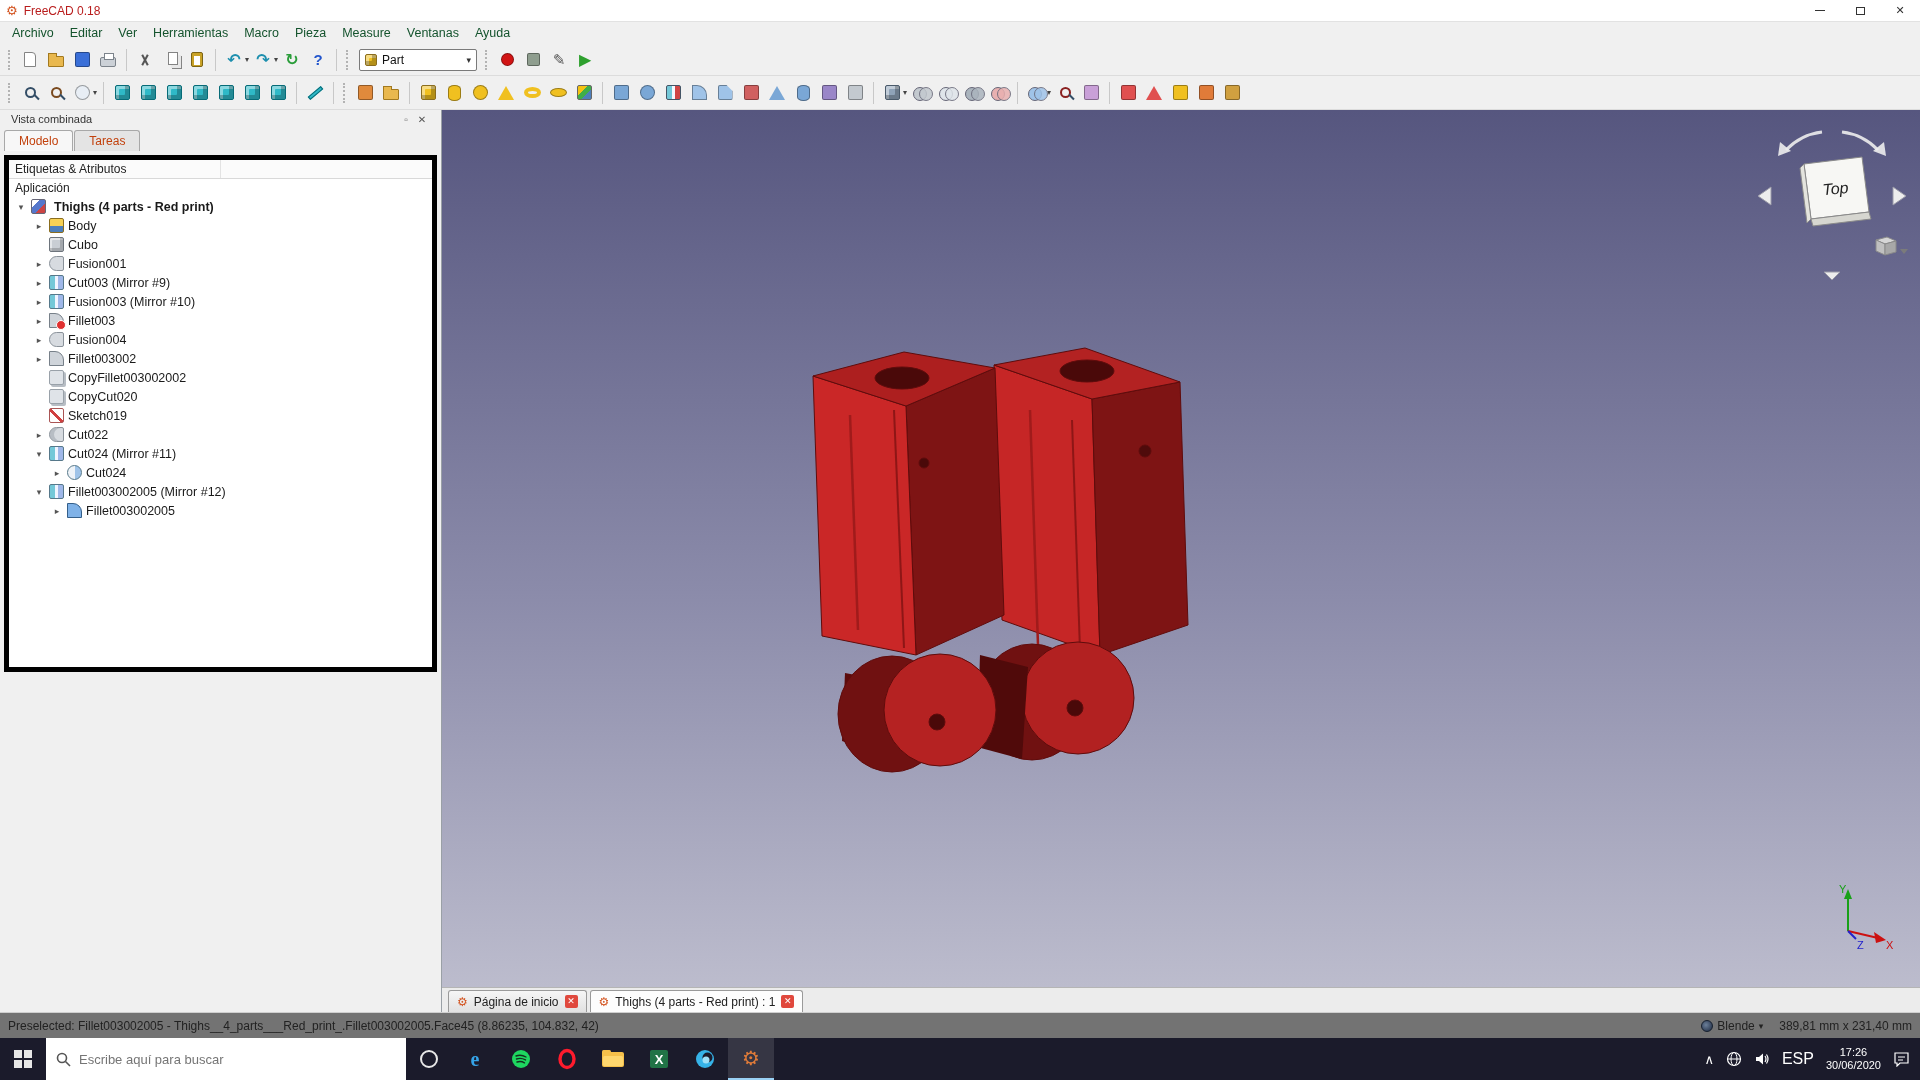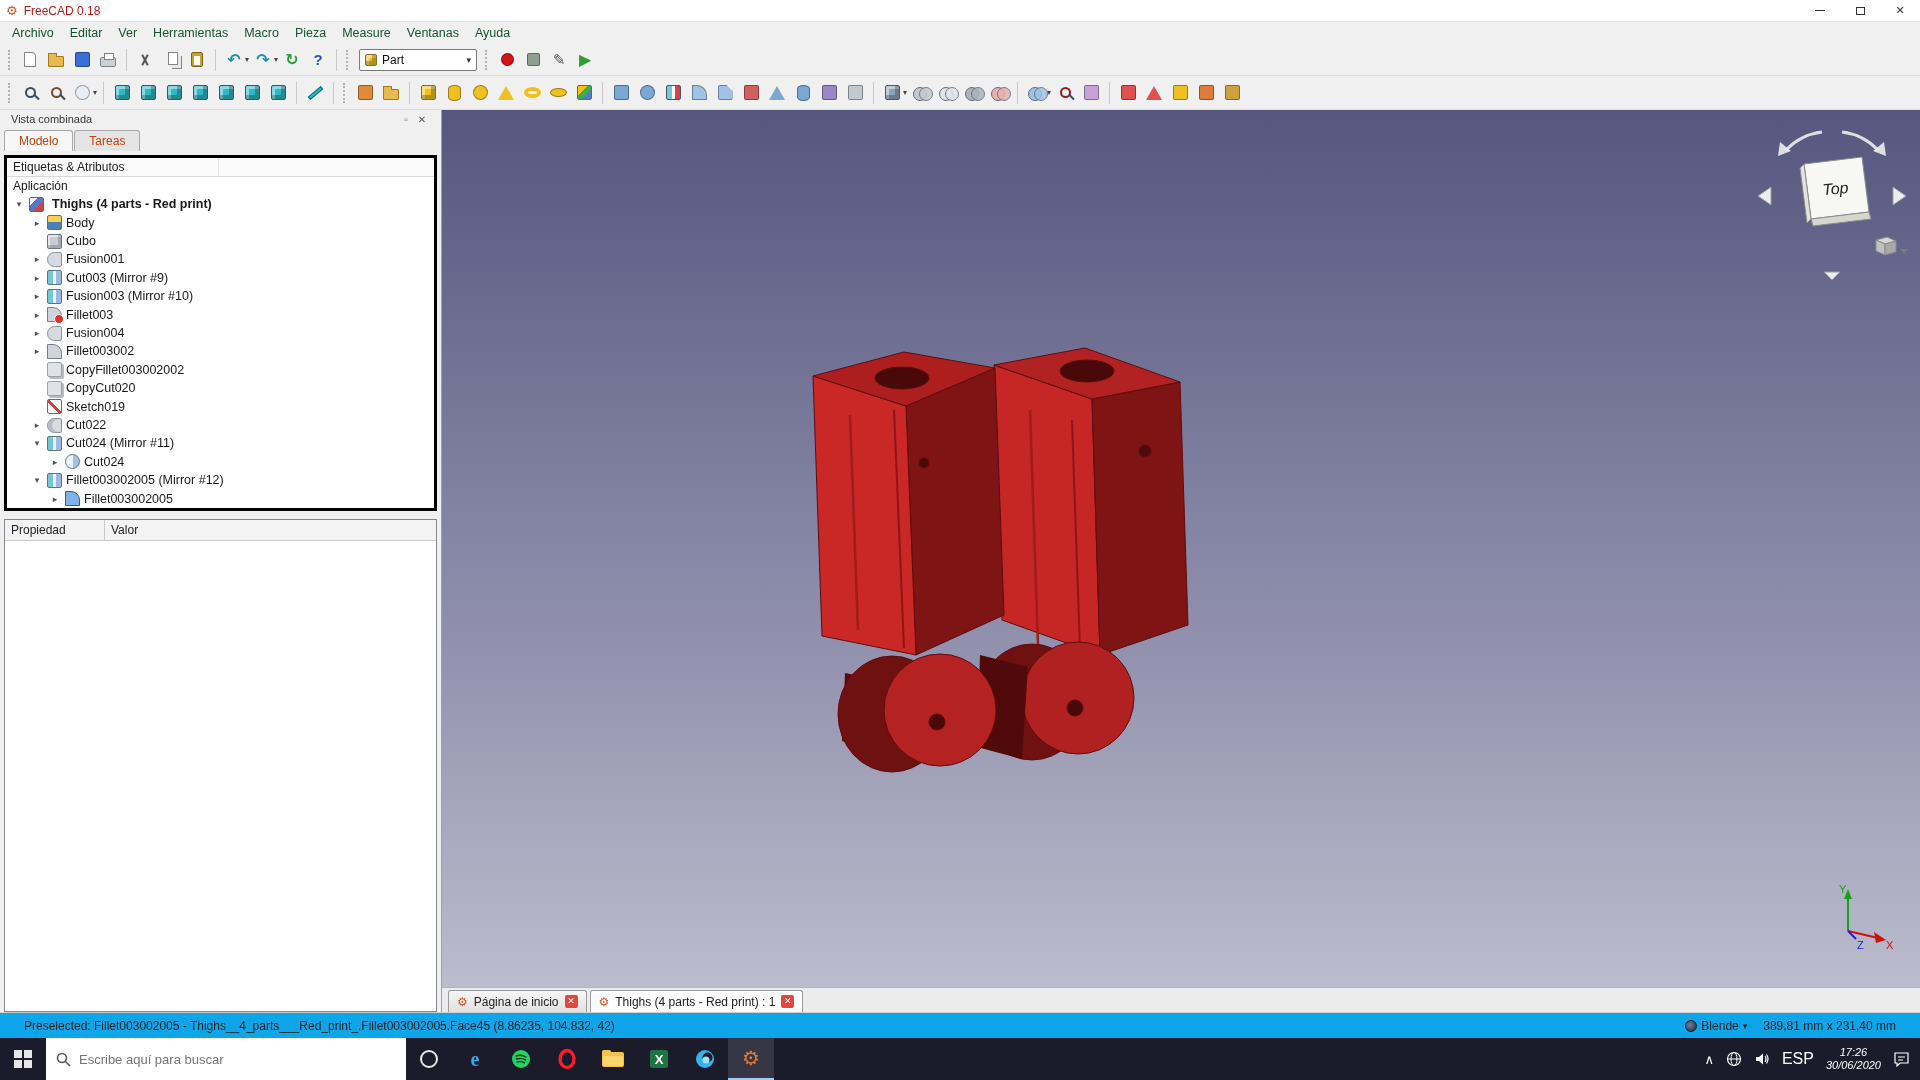--- a/index.html
+++ b/index.html
@@ -68,21 +68,21 @@
   .main { flex:1; display:flex; min-height:0; }
 
   
   .combo { width:442px; flex:0 0 auto; background:#f0f0f0; border-right:1px solid #9aa0a6; display:flex; flex-direction:column; }
   .dock-header { height:18px; display:flex; align-items:center; padding:0 11px; font-size:11px; color:#333; }
   .dock-header .sp { flex:1; }
   .dock-btn { width:16px; height:14px; display:flex; align-items:center; justify-content:center; font-size:10px; color:#555; }
   .cv-tabs { display:flex; padding:2px 4px 0 4px; gap:1px; }
   .cv-tab { padding:3px 14px; font-size:12px; border:1px solid #a8a8a8; border-bottom:none; border-radius:3px 3px 0 0; background:#e4e4e4; color:#c2410c; }
   .cv-tab.active { background:#f7f7f7; position:relative; top:0; }
-  .tree-box { margin:4px 4px 0 4px; height:356px; background:#fff; border:3px solid #000000; overflow:hidden; display:flex; flex-direction:column; }
+  .tree-box { margin:4px 4px 0 4px; height:517px; background:#fff; border:5px solid #000000; overflow:hidden; display:flex; flex-direction:column; }
   .tree-colhdr { display:flex; border-bottom:1px solid #d9d9d9; background:#fbfbfb; }
   .tree-colhdr .c1 { width:212px; padding:2px 6px; font-size:12px; color:#222; border-right:1px solid #e3e3e3; }
   .tree-root { padding:2px 6px; font-size:12px; color:#222; }
   .trow { display:flex; align-items:center; height:19px; font-size:12.5px; color:#1a1a1a; padding-left:6px; gap:4px; }
   .trow .chev { width:12px; text-align:center; color:#555; font-size:9px; flex:0 0 auto; }
   .trow.d2 { padding-left:24px; } .trow.d3 { padding-left:42px; }
   .trow .lbl.bold { font-weight:bold; }
   .ti { width:15px; height:15px; border-radius:2px; flex:0 0 auto; position:relative; }
   .ti.doc    { background:linear-gradient(135deg,#ffffff 30%, #5577cc 30% 62%, #cc4444 62%); border:1px solid #667; }
   .ti.body   { background:linear-gradient(180deg,#f7d154 50%, #4d7fbb 50%); border:1px solid #8a6d1f; }
@@ -113,35 +113,35 @@
   .navcube { position:absolute; top:8px; right:8px; width:160px; height:168px; }
   .axiscross { position:absolute; right:20px; bottom:36px; width:72px; height:72px; }
 
   .doc-tabs { height:25px; background:#ececec; border-top:1px solid #b5b5b5; display:flex; align-items:flex-end; padding-left:6px; gap:3px; flex:0 0 auto; }
   .dtab { display:flex; align-items:center; gap:6px; padding:0 8px; border:1px solid #9a9a9a; border-bottom:none; border-radius:3px 3px 0 0; background:linear-gradient(#f6f6f6,#e1e1e1); font-size:12px; height:22px; color:#222; }
   .dtab.active { background:#fdfdfd; }
   .dtab .mini-logo { color:#d35420; font-size:12px; }
   .tab-close { width:13px; height:13px; background:#e0483d; color:#fff; font-size:9px; line-height:13px; text-align:center; border-radius:2px; }
 
   
-  .statusbar { height:26px; background:#0ea5e9; border-top:1px solid #cfcfcf; display:flex; align-items:center; padding:0 24px; gap:16px; flex:0 0 auto; }
+  .statusbar { height:26px; background:#737373; border-top:1px solid #cfcfcf; display:flex; align-items:center; padding:0 8px; gap:16px; flex:0 0 auto; }
   .status-msg { font-size:12px; color:#222; flex:1; white-space:nowrap; overflow:hidden; }
   .nav-style { display:flex; align-items:center; gap:4px; font-size:12px; color:#222; }
   .nav-style .orb { width:12px; height:12px; border-radius:50%; background:radial-gradient(circle at 4px 4px, #6b7f99, #1d2940); border:1px solid #16202f; }
   .dims { font-size:12px; color:#222; white-space:nowrap; }
 
   
   .taskbar { height:42px; background:#1b1b2b; display:flex; align-items:stretch; flex:0 0 auto; }
   .tb-btn { width:46px; display:flex; align-items:center; justify-content:center; flex:0 0 auto; }
   .tb-btn.active-app { background:rgba(255,255,255,.12); border-bottom:2px solid #9ad1f5; }
   .search-box { width:360px; background:#ffffff; display:flex; align-items:center; gap:8px; padding:0 10px; flex:0 0 auto; }
   .search-box input { border:none; outline:none; background:transparent; font-size:13px; color:#444; flex:1; font-family:"Liberation Sans",sans-serif; }
   .tray { margin-left:auto; display:flex; align-items:center; gap:12px; padding-right:10px; color:#fff; }
   .tray .txt { font-size:16px; color:#fff; }
-  .clock { text-align:center; font-size:11px; line-height:13px; color:#fff;font-style:italic; }
+  .clock { text-align:center; font-size:11px; line-height:13px; color:#fff; }
 </style>
 </head>
 <body>
 
 <div class="screen">
 
   <div class="titlebar">
     <span class="fc-logo">⚙</span>
     <span class="title-text">FreeCAD 0.18</span>
     <div class="win-controls">
@@ -474,27 +474,20 @@
           <span class="ti mirror"></span>
           <span class="lbl">Fillet003002005 (Mirror #12)</span>
         </div>
         <div class="trow d3">
           <span class="chev">▸</span>
           <span class="ti fillet blue"></span>
           <span class="lbl">Fillet003002005</span>
         </div>
       </div>
 
-      <div class="prop-box">
-        <div class="prop-hdr">
-          <span class="ph ph1">Propiedad</span>
-          <span class="ph">Valor</span>
-        </div>
-        <div class="prop-body"></div>
-      </div>
 
     </div>
 
     <div class="right-col">
       <div class="viewport">
 
         <svg class="model" width="1478" height="877" viewBox="0 0 1478 877">
           <g stroke="#5f0c0c" stroke-width="1">
 
             <g>

